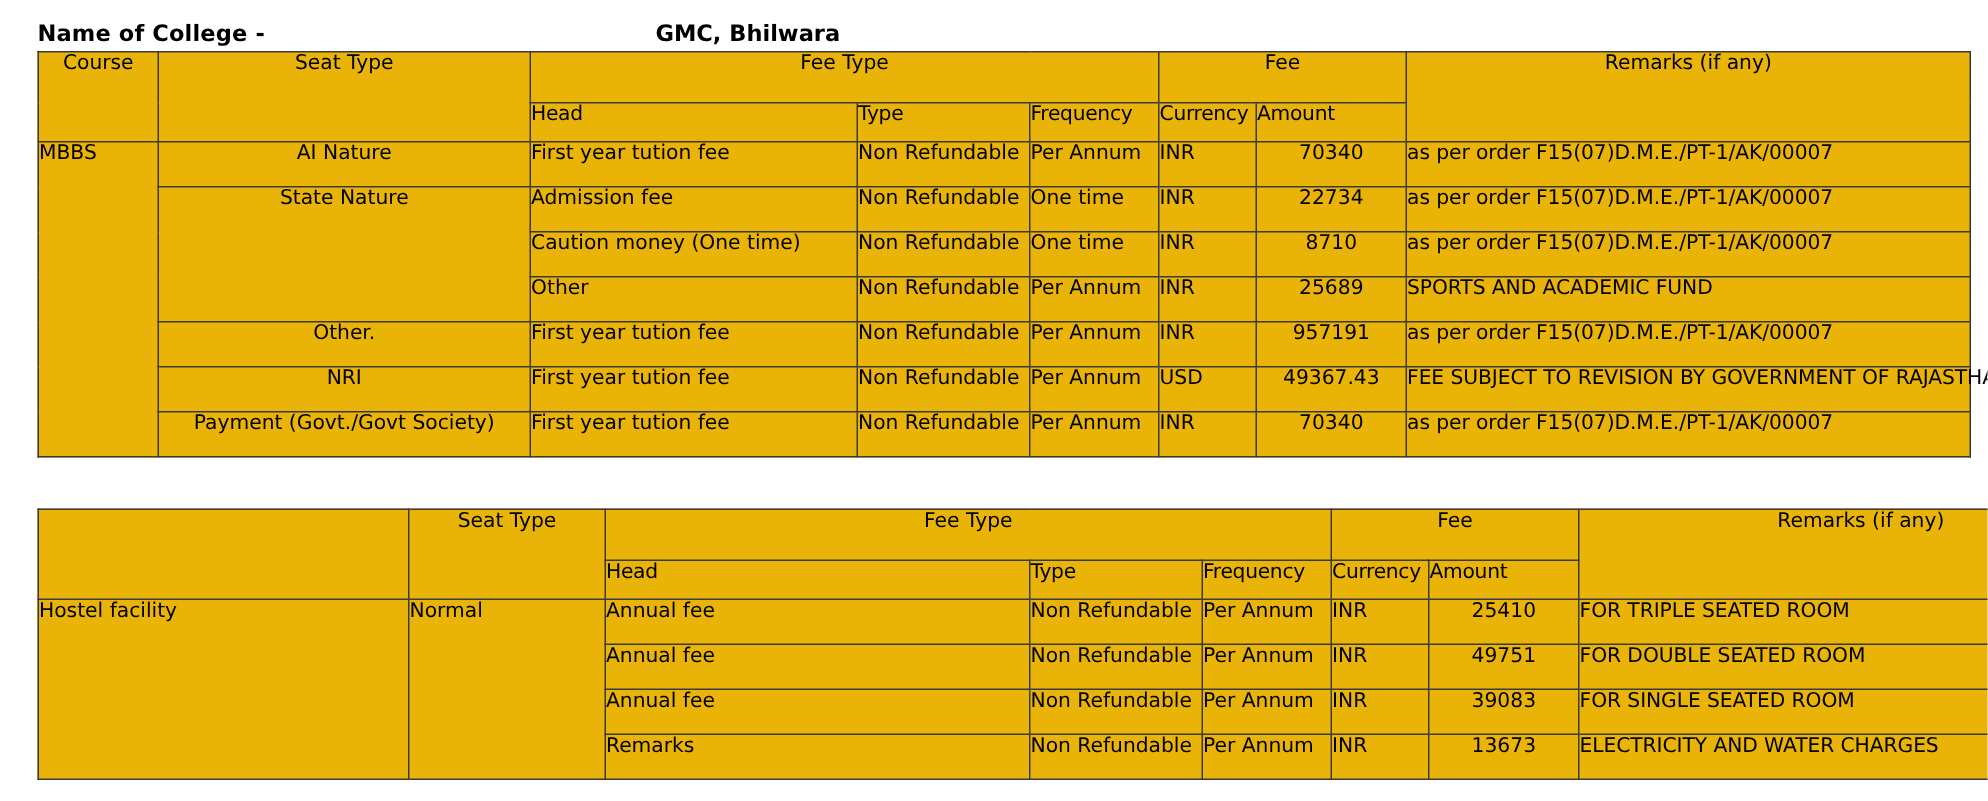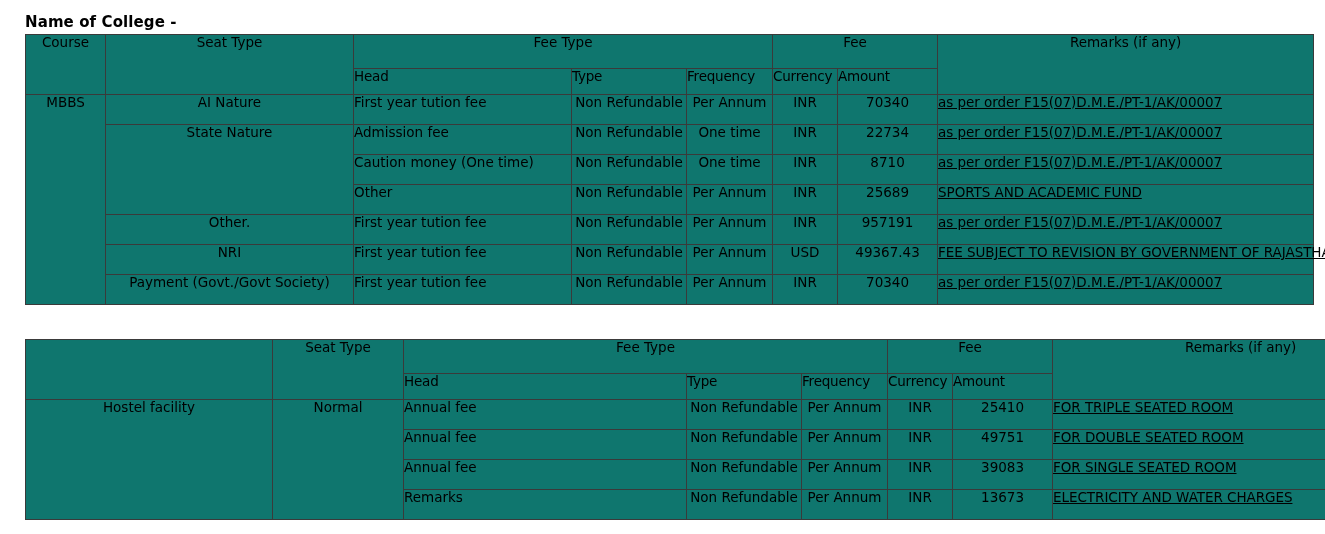--- a/index.html
+++ b/index.html
@@ -48,21 +48,21 @@
     left: 412px;
     top: 0;
     line-height: 24px;
   }
 
   
   table.feetable {
     position: absolute;
     border-collapse: collapse;
     table-layout: fixed;
-    background: #0f766e;
+    background: #eab308;
   }
   table.feetable td,
   table.feetable th {
     border: 1.6px solid #3a3a3a;
     padding: 0;
     vertical-align: top;
     font-weight: normal;
     font-size: 13.5px;
     line-height: 1.15;
   }
@@ -80,21 +80,21 @@
     text-align: left;
     vertical-align: middle;
     font-size: 13.5px;
     padding: 2px 1px;
     letter-spacing: -0.2px;
   }
   .hd-blank { }
 
   
   .c-center {
-    text-align: center;
+    text-align: left;
     vertical-align: top;
     padding: 5px 3px 3px 3px;
     font-size: 14px;
   }
   .c-left {
     text-align: left;
     vertical-align: top;
     padding: 5px 3px 3px 5px;
     font-size: 14px;
   }
@@ -104,21 +104,20 @@
     padding: 5px 3px 3px 3px;
     font-size: 15px;
   }
   .c-remark {
     text-align: left;
     vertical-align: top;
     padding: 4px 2px 3px 3px;
     font-size: 11.5px;
     letter-spacing: -0.05px;
     white-space: nowrap;
-    text-decoration: underline;
   }
   .c-span {
     text-align: center;
     vertical-align: top;
     padding: 5px 3px 3px 3px;
     font-size: 14px;
   }
 
   
   #table-mbbs { left: 25px; top: 34px; width: 1288px; }
@@ -129,20 +128,21 @@
   .r-head-sub  { height: 26px; }
   .r-data      { height: 30px; }
 </style>
 </head>
 <body>
 
 <div class="page">
 
   <div class="title-row">
     <span class="title-label">Name of College -</span>
+    <span class="title-value">GMC, Bhilwara</span>
   </div>
 
   <table class="feetable" id="table-mbbs">
     <colgroup>
       <col style="width:80px">
       <col style="width:248px">
       <col style="width:218px">
       <col style="width:115px">
       <col style="width:86px">
       <col style="width:65px">

